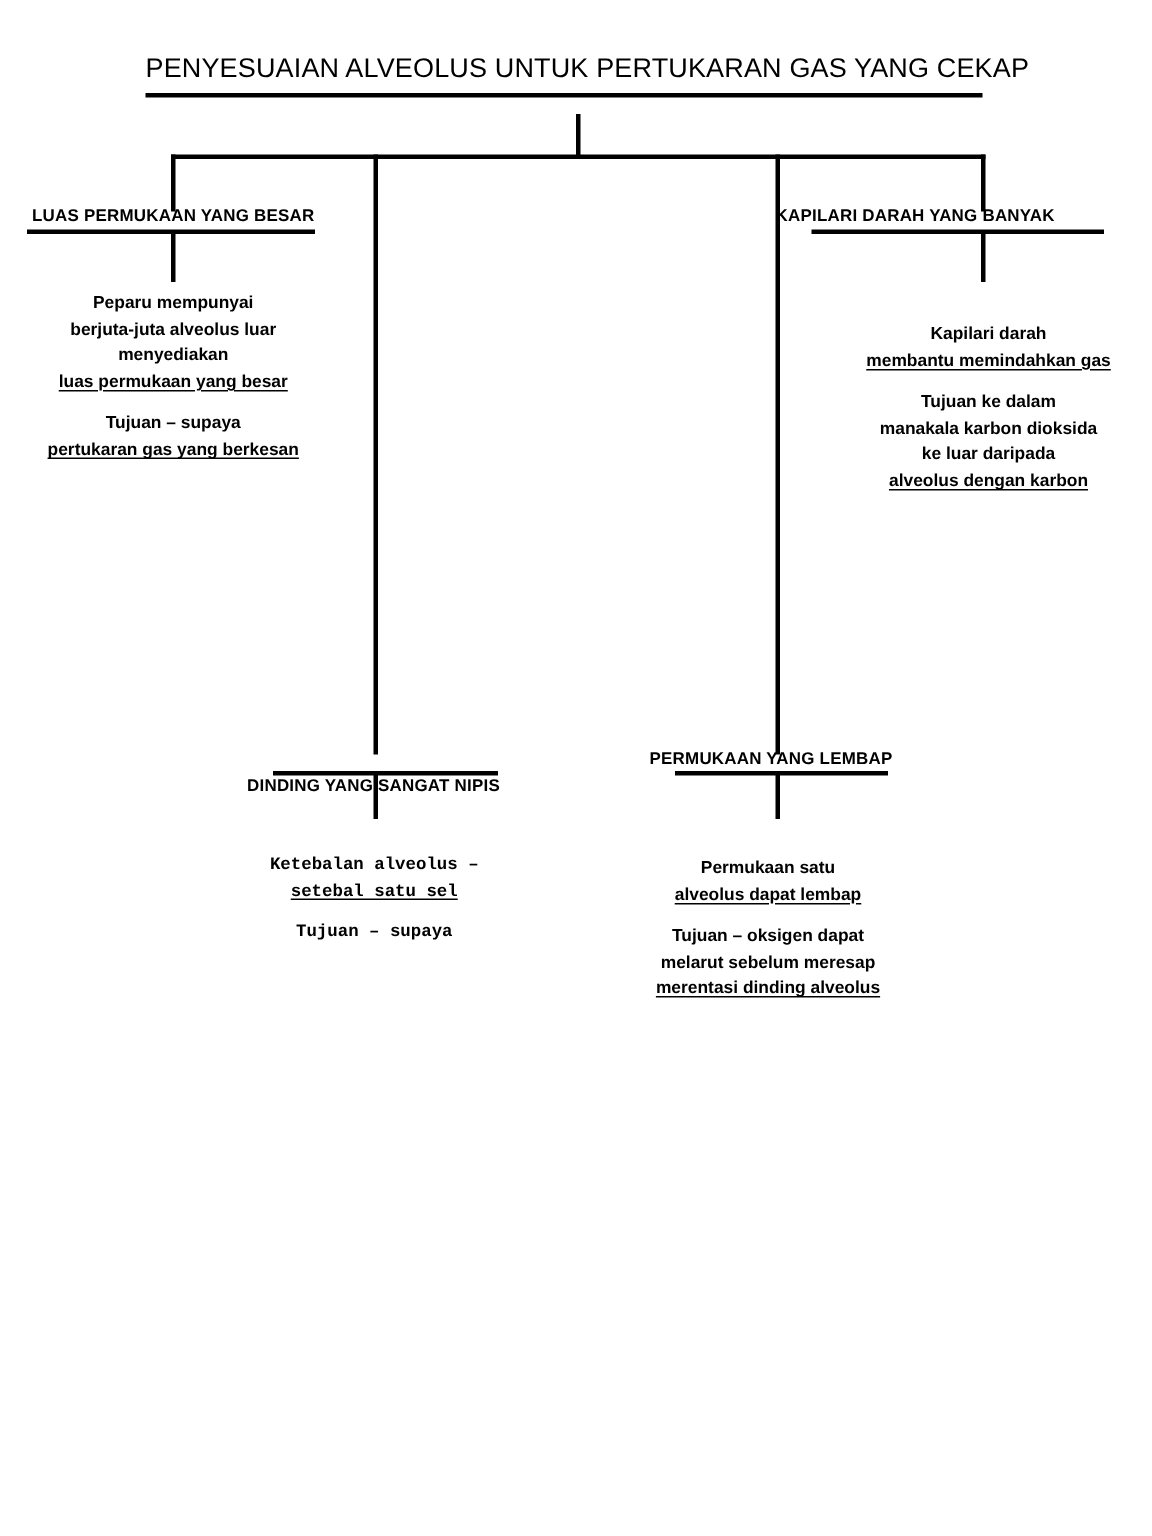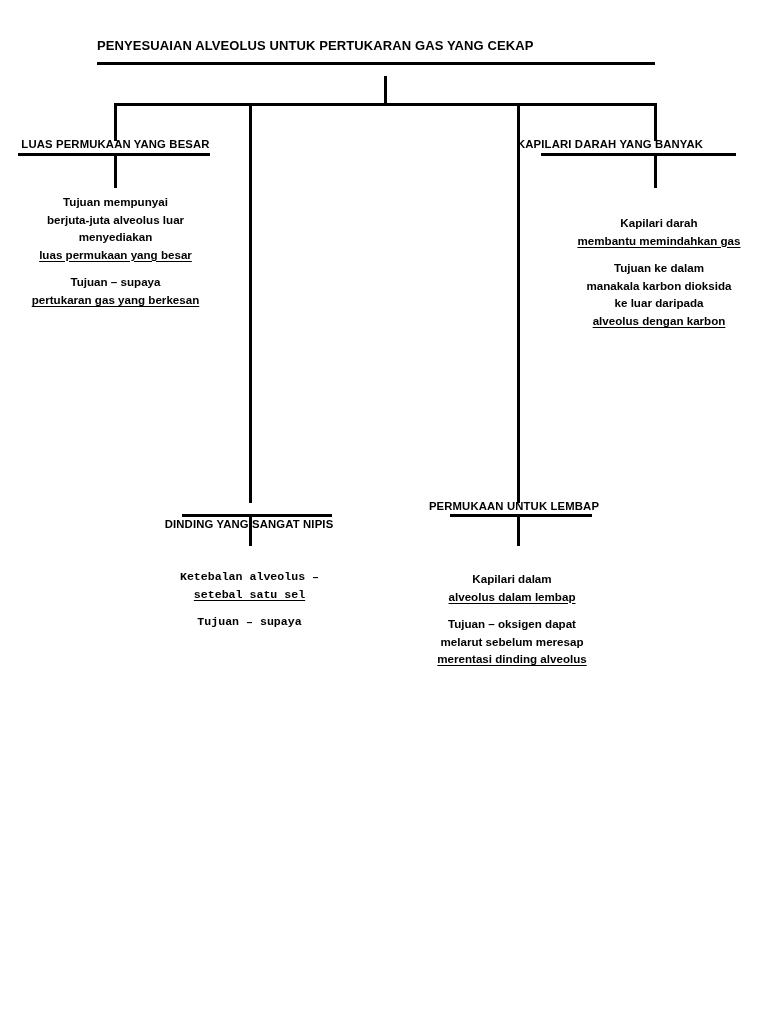--- a/index.html
+++ b/index.html
@@ -24,23 +24,23 @@
   }
 
   
   .abs { position: absolute; }
 
   
   .title {
     left: 97px;
     top: 36px;
     width: 560px;
-    text-align: left;
-    font-size: 13px;
-    font-weight: bold;
+    text-align: center;
+    font-size: 18px;
+    font-weight: normal;
     letter-spacing: 0.1px;
     line-height: 19px;
     white-space: nowrap;
   }
   .title-rule {
     left: 97px;
     top: 62px;
     width: 558px;
     height: 3px;
     background: #000;
@@ -95,21 +95,21 @@
   <div class="abs vline" style="left:249px; top:103px; height:400px;"></div>
 
   <div class="abs vline" style="left:517px; top:103px; height:400px;"></div>
 
   <div class="abs node-head" style="left:18px; top:137px; width:195px; text-align:center;">LUAS PERMUKAAN YANG BESAR</div>
   <div class="abs head-rule" style="left:18px; top:153px; width:192px;"></div>
 
   <div class="abs vline" style="left:114px; top:155px; height:33px;"></div>
 
   <div class="abs body-block" style="left:8px; top:193px; width:215px;">
-    <span class="ln">Tujuan mempunyai</span>
+    <span class="ln">Peparu mempunyai</span>
     <span class="ln">berjuta-juta alveolus luar</span>
     <span class="ln">menyediakan</span>
     <span class="ln ul">luas permukaan yang besar</span>
     <span class="gap"></span>
     <span class="ln">Tujuan – supaya</span>
     <span class="ln ul">pertukaran gas yang berkesan</span>
   </div>
 
   <div class="abs node-head" style="left:517px; top:137px; width:196px; text-align:left;">KAPILARI DARAH YANG BANYAK</div>
   <div class="abs head-rule" style="left:541px; top:153px; width:195px;"></div>
@@ -129,26 +129,26 @@
   <div class="abs head-rule" style="left:182px; top:514px; width:150px;"></div>
   <div class="abs vline" style="left:249px; top:516px; height:30px;"></div>
 
   <div class="abs body-block" style="left:148px; top:568px; width:203px;font-family:Liberation Mono, monospace;">
     <span class="ln">Ketebalan alveolus –</span>
     <span class="ln ul">setebal satu sel</span>
     <span class="gap"></span>
     <span class="ln">Tujuan – supaya</span>
   </div>
 
-  <div class="abs node-head" style="left:428px; top:499px; width:172px; text-align:center;">PERMUKAAN UNTUK LEMBAP</div>
+  <div class="abs node-head" style="left:428px; top:499px; width:172px; text-align:center;">PERMUKAAN YANG LEMBAP</div>
   <div class="abs head-rule" style="left:450px; top:514px; width:142px;"></div>
   <div class="abs vline" style="left:517px; top:516px; height:30px;"></div>
 
   <div class="abs body-block" style="left:412px; top:570px; width:200px;">
-    <span class="ln">Kapilari dalam</span>
-    <span class="ln ul">alveolus dalam lembap</span>
+    <span class="ln">Permukaan satu</span>
+    <span class="ln ul">alveolus dapat lembap</span>
     <span class="gap"></span>
     <span class="ln">Tujuan – oksigen dapat</span>
     <span class="ln">melarut sebelum meresap</span>
     <span class="ln ul">merentasi dinding alveolus</span>
   </div>
 
 </div>
 
 </body></html>

